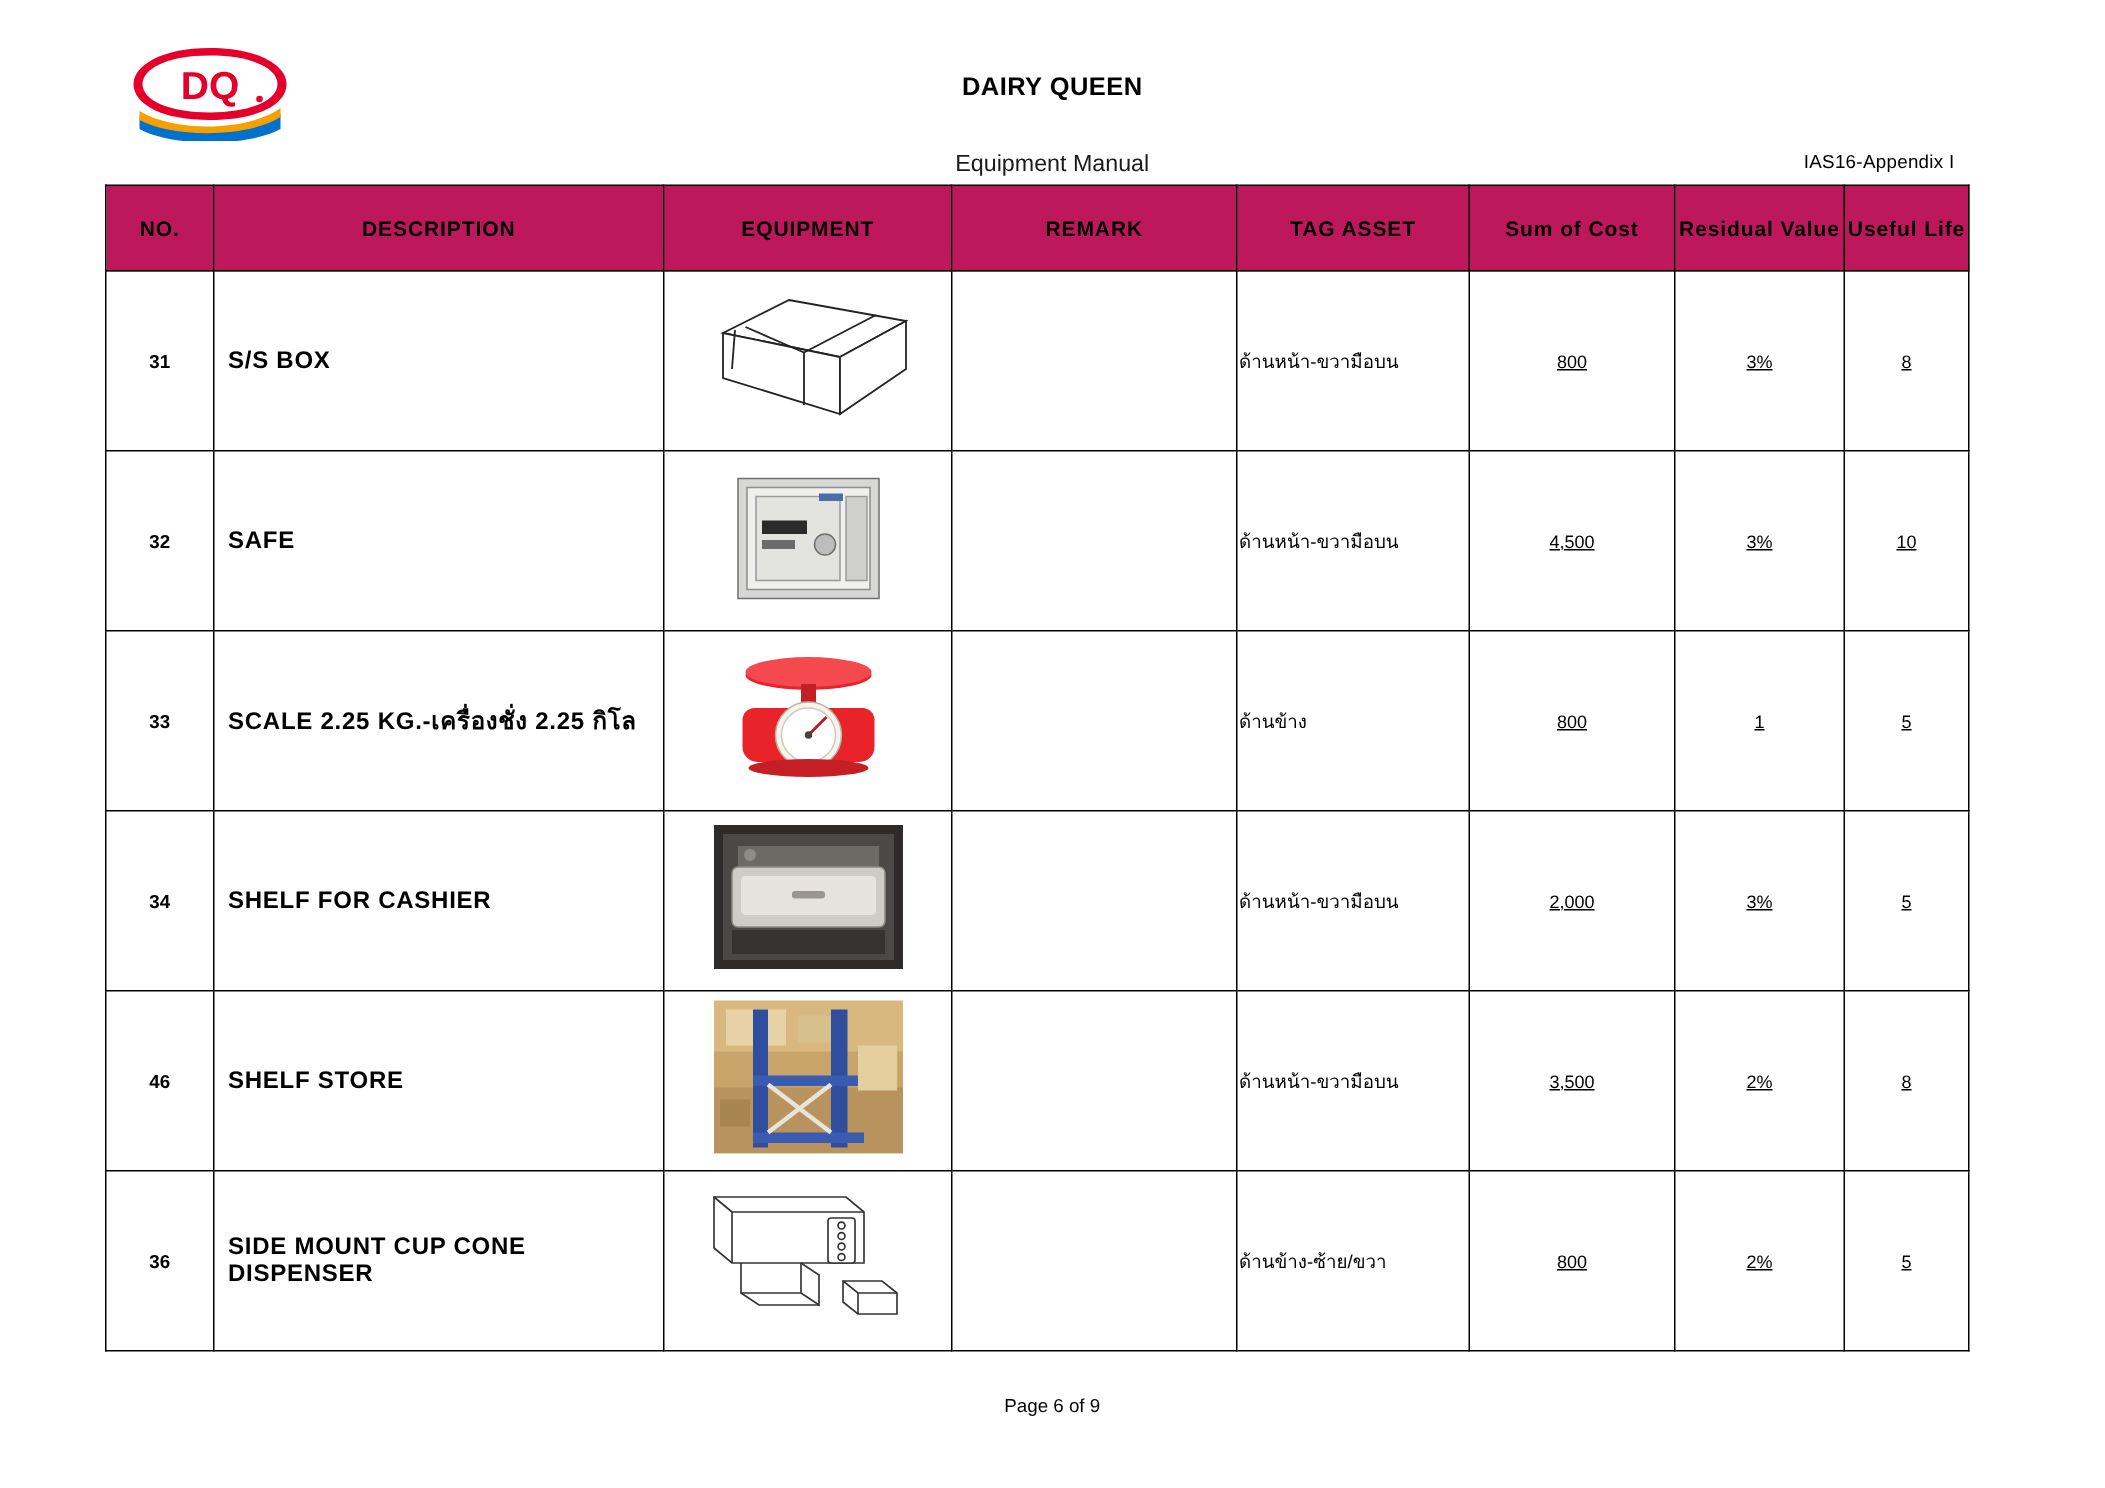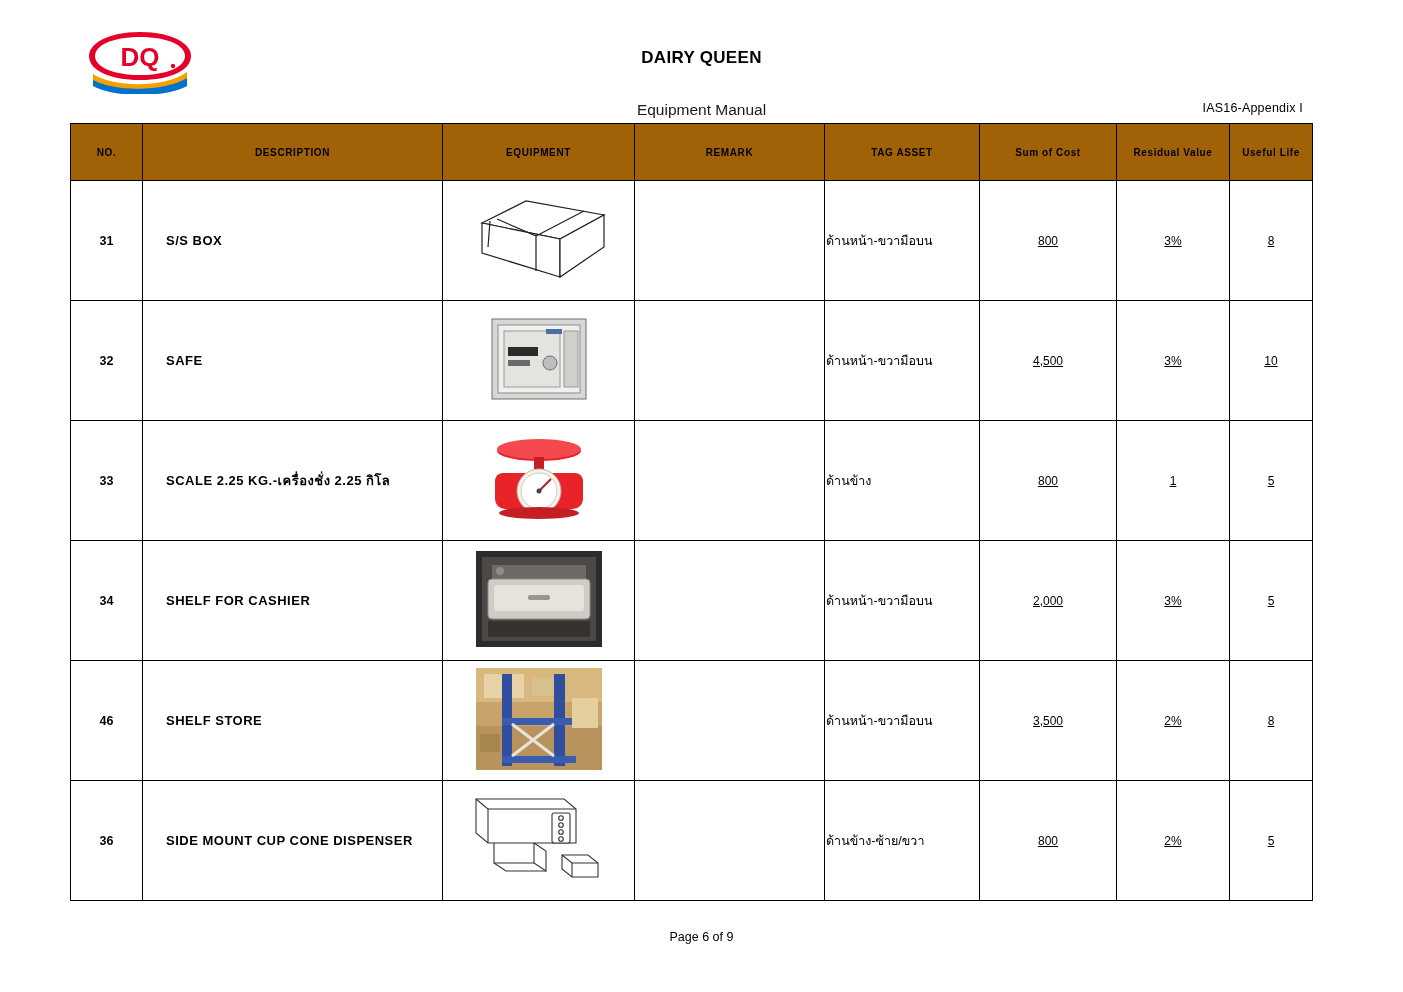--- a/index.html
+++ b/index.html
@@ -77,23 +77,23 @@
     border-collapse: collapse;
     width: 1242px;
     table-layout: fixed;
   }
   table.equip th,
   table.equip td {
     border: 1px solid #000000;
     vertical-align: middle;
   }
   table.equip thead th {
-    background: #a16207;
+    background: #be185d;
     height: 54px;
-    font-size: 10px;
+    font-size: 14px;
     font-weight: bold;
     letter-spacing: 0.6px;
     text-align: center;
     color: #000;
   }
   col.c-no      { width: 72px; }
   col.c-desc    { width: 300px; }
   col.c-equip   { width: 192px; }
   col.c-remark  { width: 190px; }
   col.c-tag     { width: 155px; }
@@ -102,24 +102,24 @@
   col.c-life    { width: 83px; }
 
   tbody tr { height: 120px; }
 
   td.no {
     text-align: center;
     font-size: 12.5px;
     font-weight: bold;
   }
   td.desc {
-    font-size: 13px;
+    font-size: 16px;
     font-weight: bold;
     letter-spacing: 0.5px;
-    padding-left: 23px;
+    padding-left: 9px;
   }
   td.equip {
     text-align: center;
     padding: 4px 0;
   }
   td.remark { }
   td.tag {
     text-align: left;
     font-size: 12.5px;
   }

